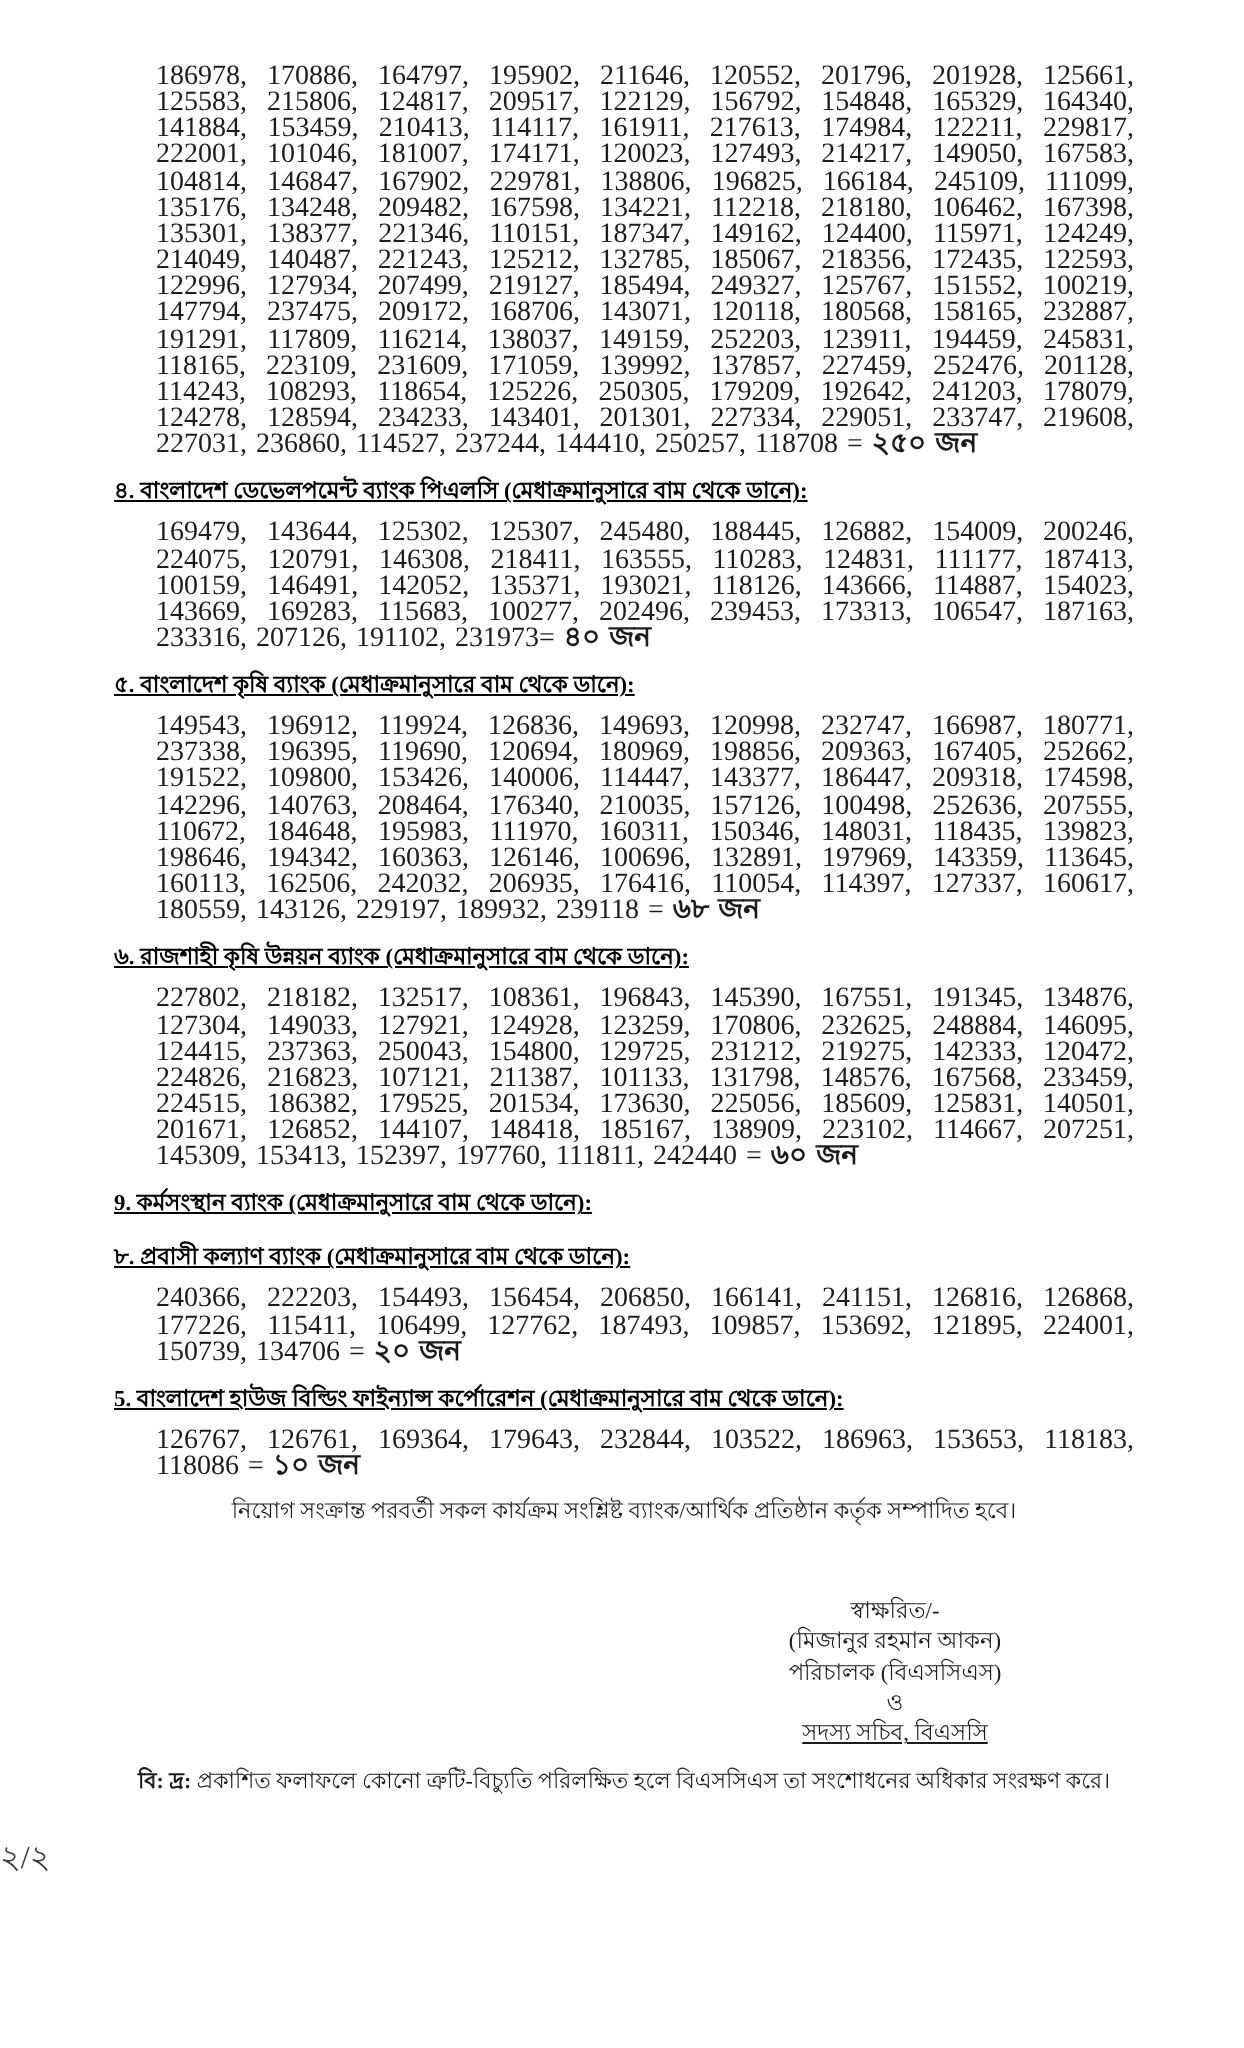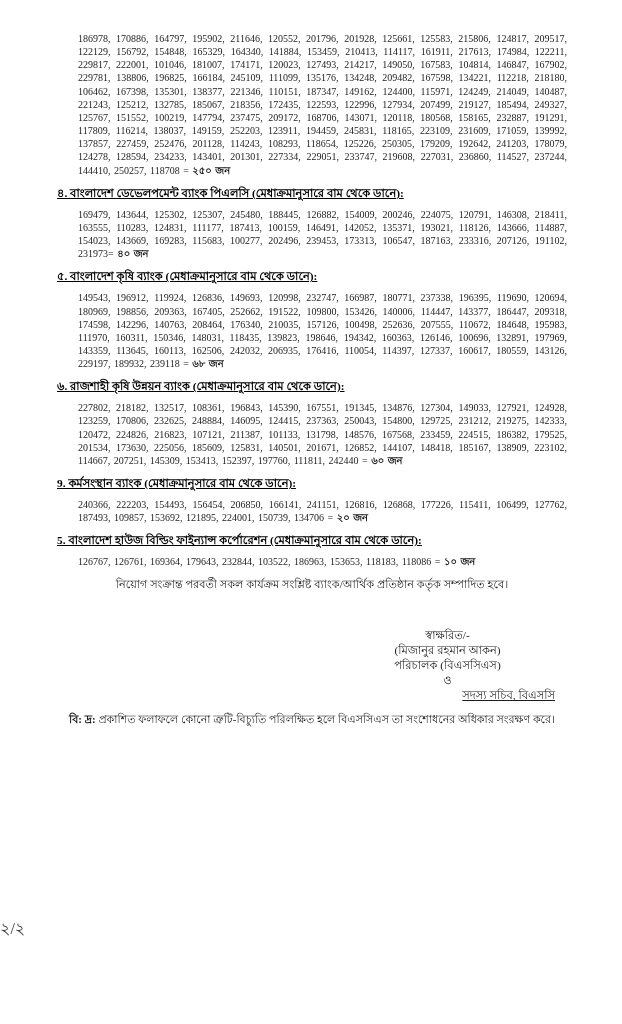--- a/index.html
+++ b/index.html
@@ -6,21 +6,21 @@
   .page{
     position:relative;
     width:622px;height:1024px;
     background:#ffffff;
     font-family:"Liberation Serif","DejaVu Serif",serif;
     color:#1c1c1c;
     overflow:hidden;
   }
   .content{position:absolute;left:57px;right:55px;top:32px;}
   .nums{
-    font-size:10px;
+    font-size:14px;
     line-height:13.15px;
     text-align:justify;
     text-align-last:left;
     margin:0 0 0 21px;
     word-spacing:1px;
     color:#1c1c1c;
   }
   .count{font-weight:bold;white-space:nowrap;}
   .heading{
     font-size:11.4px;
@@ -37,21 +37,21 @@
   }
   .signature{
     width:215px;
     margin:33px 12px 0 auto;
     text-align:center;
     font-size:11.4px;
     line-height:15.2px;
     color:#1c1c1c;
   }
   .signature .sig-line{display:block;}
-  .signature .designation{text-decoration:underline;text-align:right;}
+  .signature .designation{text-decoration:underline;}
   .footnote{
     text-align:center;
     font-size:11px;
     margin:7px 0 0 0;
     color:#1c1c1c;
   }
   .footnote .fn-label{font-weight:bold;margin-top:16px;}
   .page-number{
     position:absolute;
     left:0;right:0;
@@ -84,20 +84,21 @@
     <section>
       <h2 class="heading"><span class="hu">৬. রাজশাহী কৃষি উন্নয়ন ব্যাংক (মেধাক্রমানুসারে বাম থেকে ডানে):</span></h2>
       <p class="nums"><span>227802, 218182, 132517, 108361, 196843, 145390, 167551, 191345, 134876, 127304, 149033, 127921, 124928, 123259, 170806, 232625, 248884, 146095, 124415, 237363, 250043, 154800, 129725, 231212, 219275, 142333, 120472, 224826, 216823, 107121, 211387, 101133, 131798, 148576, 167568, 233459, 224515, 186382, 179525, 201534, 173630, 225056, 185609, 125831, 140501, 201671, 126852, 144107, 148418, 185167, 138909, 223102, 114667, 207251, 145309, 153413, 152397, 197760, 111811, 242440</span><span> = </span><span class="count">৬০ জন</span></p>
     </section>
 
     <section>
       <h2 class="heading"><span class="hu">9. কর্মসংস্থান ব্যাংক (মেধাক্রমানুসারে বাম থেকে ডানে):</span></h2>
     </section>
 
     <section>
+      <h2 class="heading"><span class="hu">৮. প্রবাসী কল্যাণ ব্যাংক (মেধাক্রমানুসারে বাম থেকে ডানে):</span></h2>
       <p class="nums"><span>240366, 222203, 154493, 156454, 206850, 166141, 241151, 126816, 126868, 177226, 115411, 106499, 127762, 187493, 109857, 153692, 121895, 224001, 150739, 134706</span><span> = </span><span class="count">২০ জন</span></p>
     </section>
 
     <section>
       <h2 class="heading"><span class="hu">5. বাংলাদেশ হাউজ বিল্ডিং ফাইন্যান্স কর্পোরেশন (মেধাক্রমানুসারে বাম থেকে ডানে):</span></h2>
       <p class="nums"><span>126767, 126761, 169364, 179643, 232844, 103522, 186963, 153653, 118183, 118086</span><span> = </span><span class="count">১০ জন</span></p>
     </section>
 
     <p class="closing-note">নিয়োগ সংক্রান্ত পরবর্তী সকল কার্যক্রম সংশ্লিষ্ট ব্যাংক/আর্থিক প্রতিষ্ঠান কর্তৃক সম্পাদিত হবে।</p>
 

